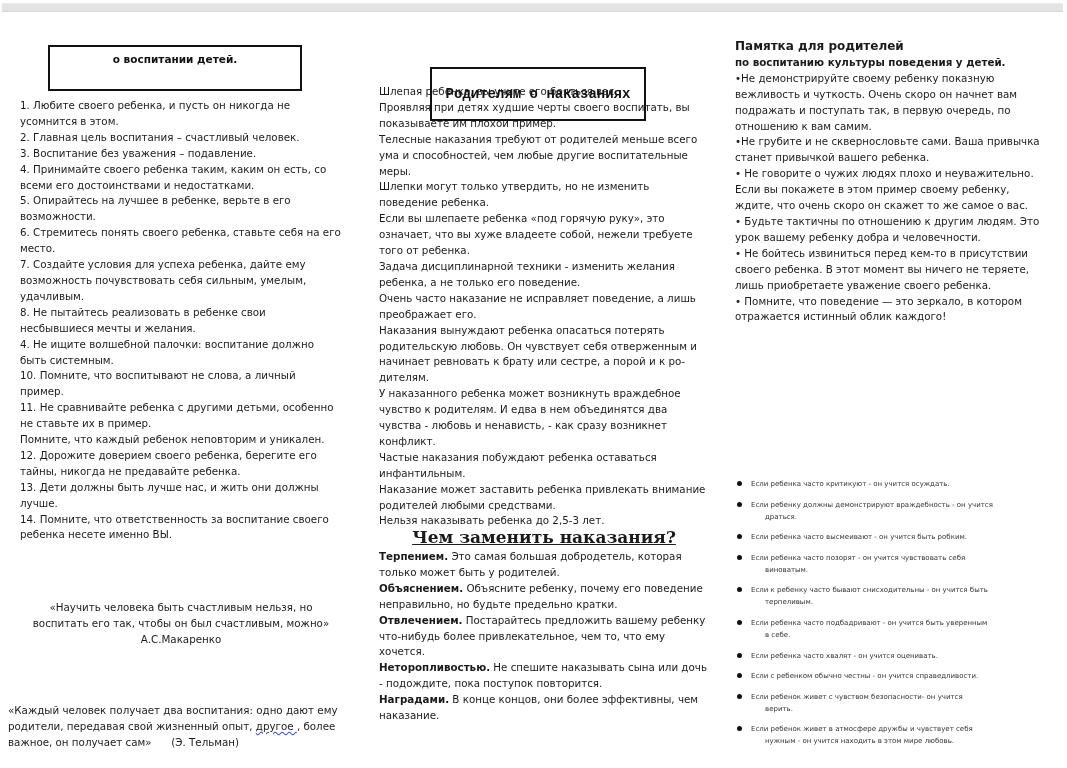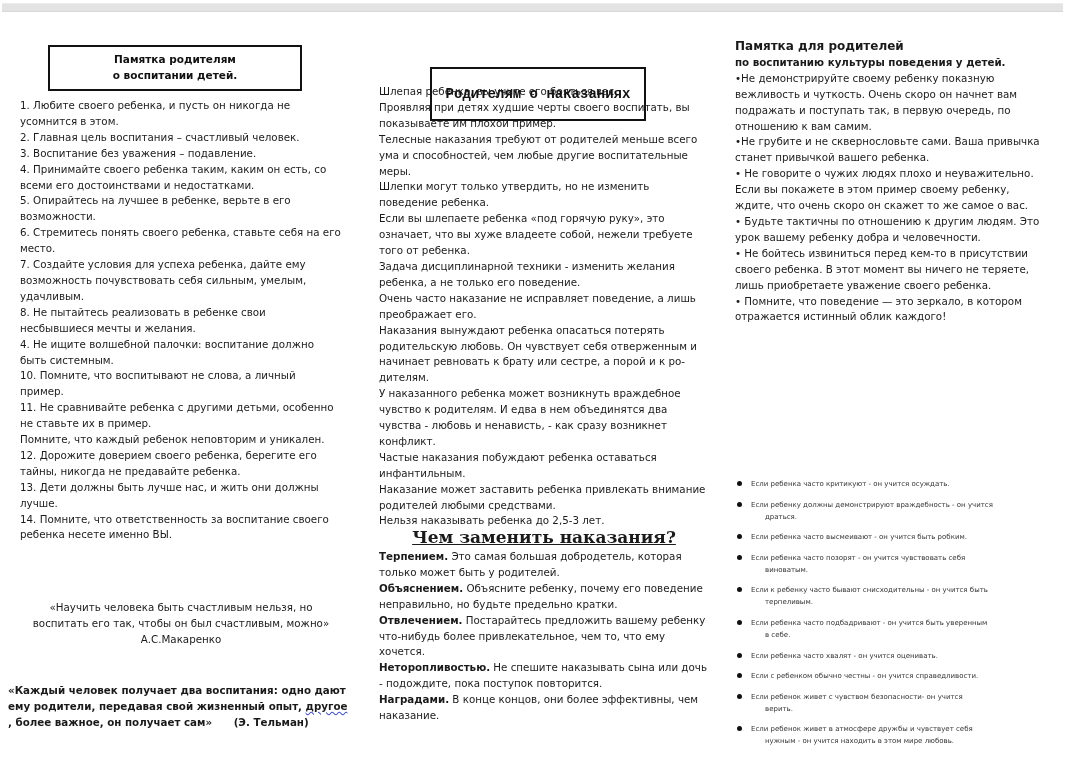--- a/index.html
+++ b/index.html
@@ -20,21 +20,21 @@
   .tb1 { left: 48px; top: 45px; width: 254px; height: 46px; font-size: 10.5px; line-height: 16px; padding-top: 4px; box-sizing: border-box; }
   .tb2 { left: 430px; top: 27px; width: 212px; height: 50px; font-family: Liberation Mono, monospace; font-size: 14px; line-height: 50px; margin-top: 40px; }
 
   .para { font-size: 10.3px; line-height: 15.9px; margin: 0; white-space: normal; }
   .col1-body { position: absolute; left: 20px; top: 98px; width: 322px; }
   .col2-body { position: absolute; left: 379px; top: 84px; width: 330px; }
   .col2-sub { position: absolute; left: 379px; top: 529px; width: 330px; }
   .col3-body { position: absolute; left: 735px; top: 39px; width: 315px; }
 
   .q1 { position: absolute; left: 22px; top: 600px; width: 318px; text-align: center; font-size: 10.3px; line-height: 15.9px; }
-  .q2 { position: absolute; left: 8px; top: 683px; width: 340px; font-size: 10.3px; line-height: 15.9px; font-weight: bold; }
+  .q2 { position: absolute; left: 8px; top: 703px; width: 340px; font-size: 10.3px; line-height: 15.9px; }
   .underline-link { color: #1a1a1a; text-decoration: underline; text-decoration-color: #3b4fd0; text-decoration-style: wavy; }
 
   .subhead {
     text-align: center; font-family: "DejaVu Serif", serif; font-weight: bold;
     font-size: 17px; text-decoration: underline; margin: 0 0 3px 0; line-height: 17px;
   }
   .b { font-weight: bold; }
   .c3-title { text-align: left; font-weight: bold; font-size: 12px; line-height: 15.9px; }
   .c3-title2 { font-weight: bold; font-size: 10.3px; line-height: 15.9px; }
 
@@ -44,21 +44,20 @@
     content: ""; position: absolute; left: 1px; top: 3px; width: 5px; height: 5px; border-radius: 50%; background: #111;
   }
   .small-list li .cont { display: block; padding-left: 14px; }
 </style>
 </head>
 <body>
 
 <div class="topbar"></div>
 
 <div class="title-box tb1">
-  <div>Памятка родителям</div>
   <div>о воспитании детей.</div>
 </div>
 
 <div class="col1-body">
   <p class="para">1. Любите своего ребенка, и пусть он   никогда            не усомнится в этом.</p>
   <p class="para">2. Главная цель воспитания – счастливый человек.</p>
   <p class="para">3. Воспитание без уважения – подавление.</p>
   <p class="para">4. Принимайте своего ребенка таким, каким он есть, со всеми его достоинствами и недостатками.</p>
   <p class="para">5. Опирайтесь на лучшее в ребенке, верьте в его возможности.</p>
   <p class="para">6. Стремитесь понять своего ребенка, ставьте себя на его место.</p>

